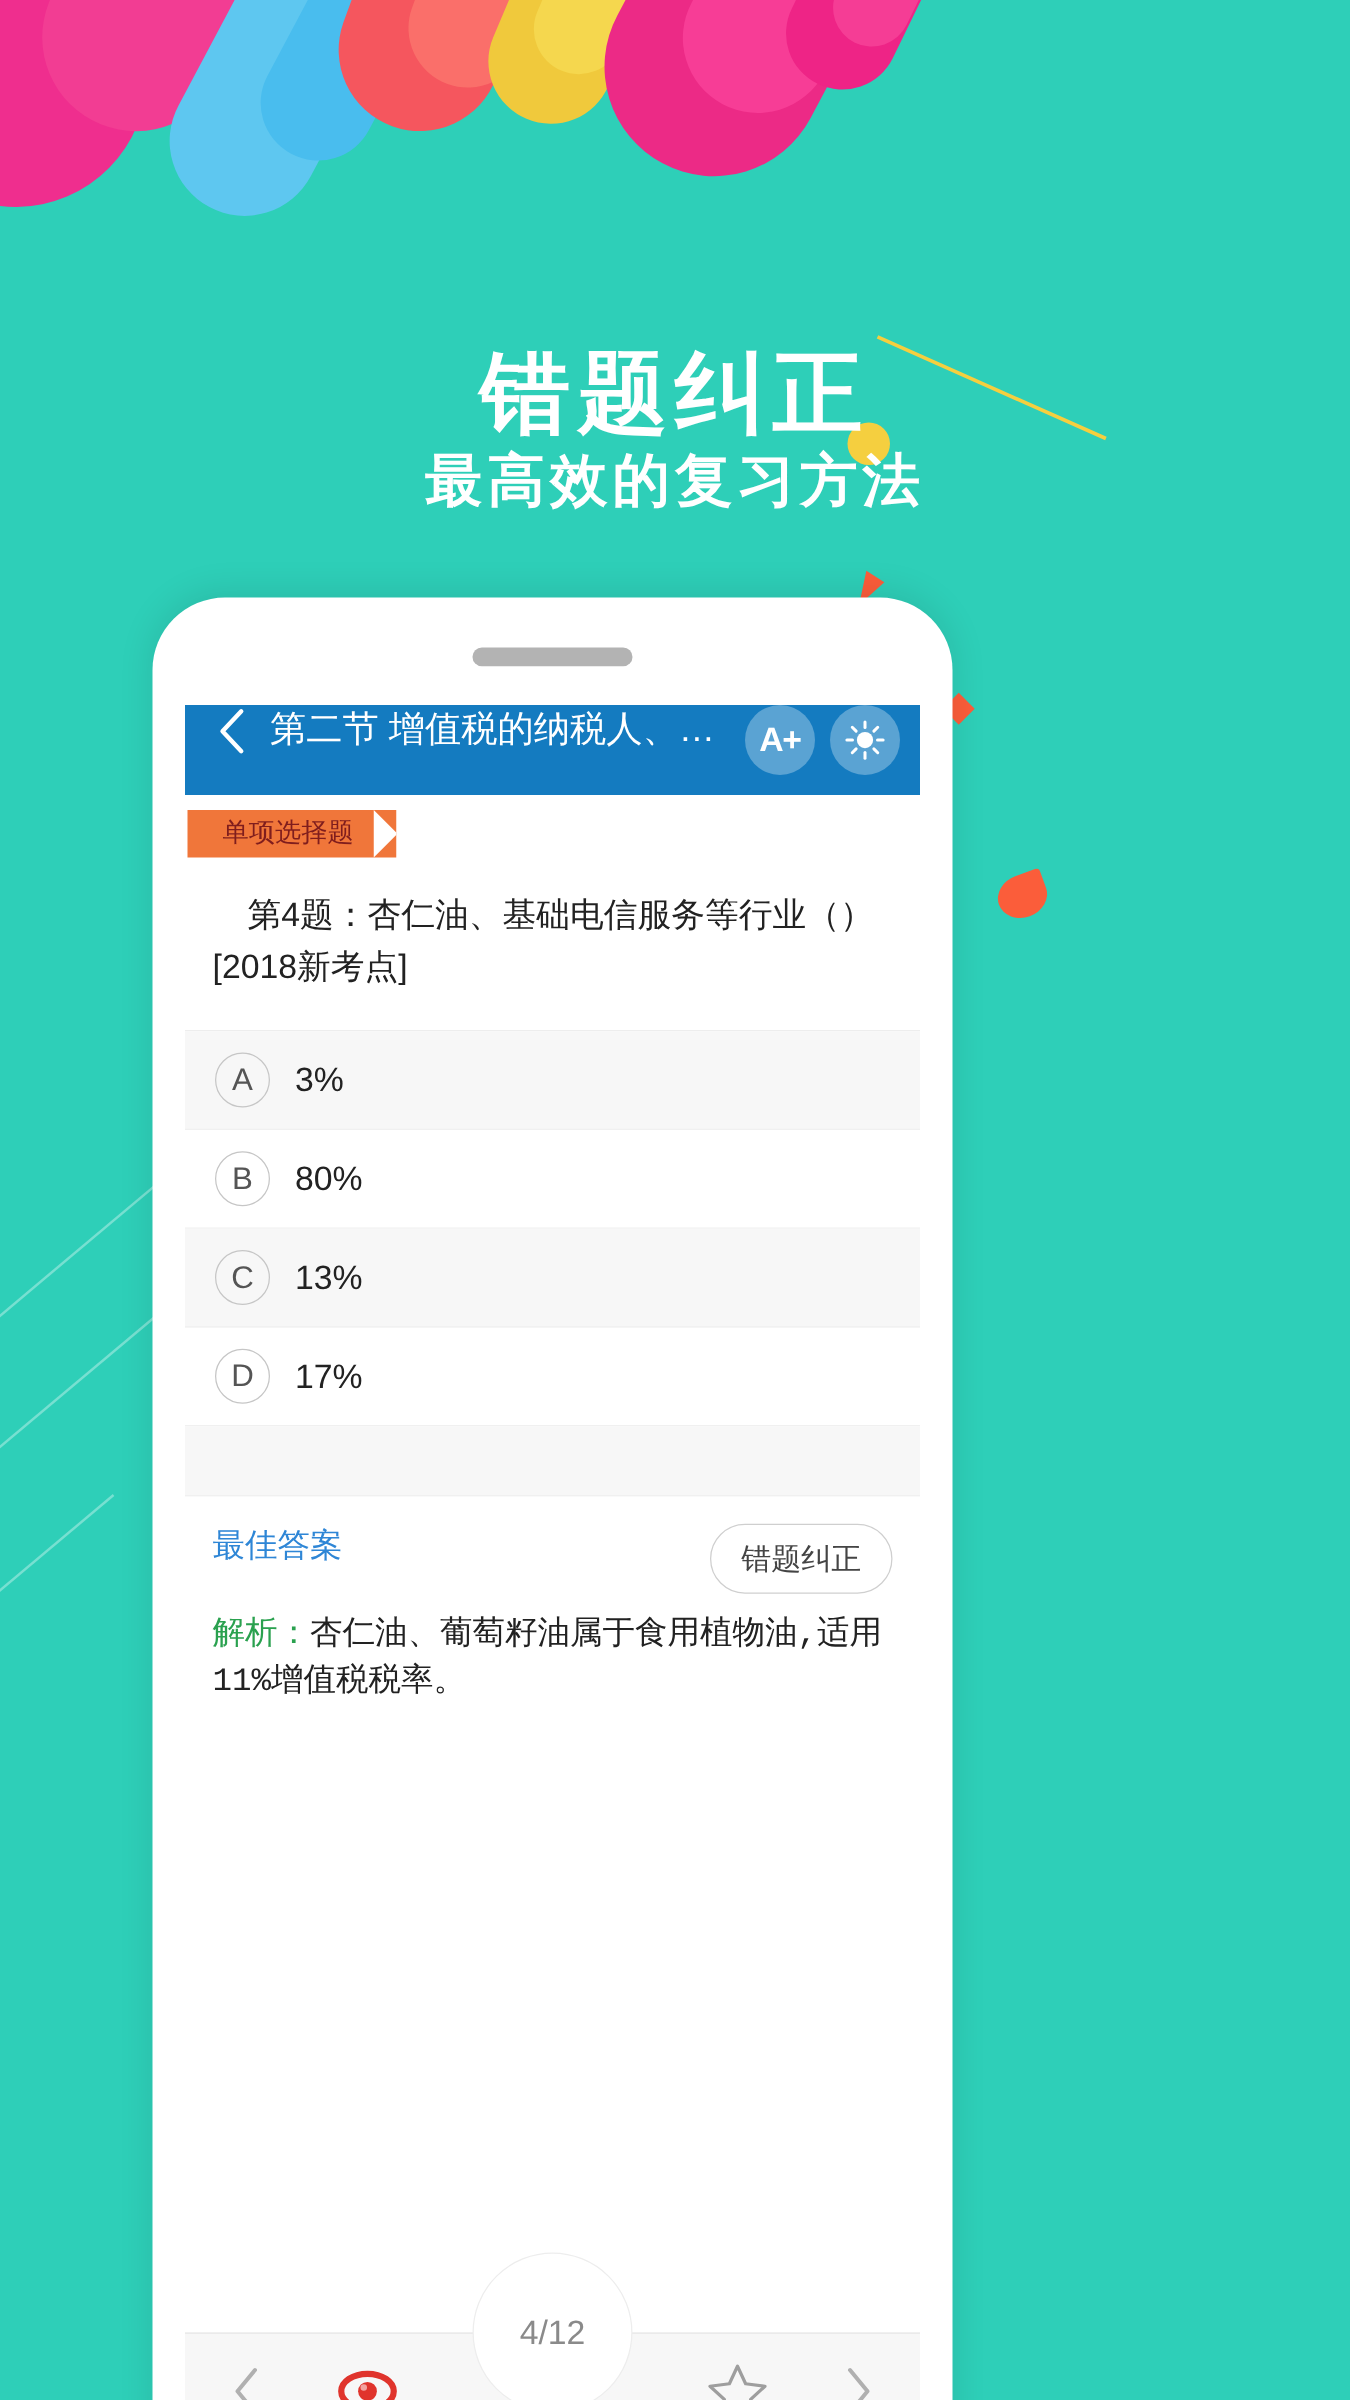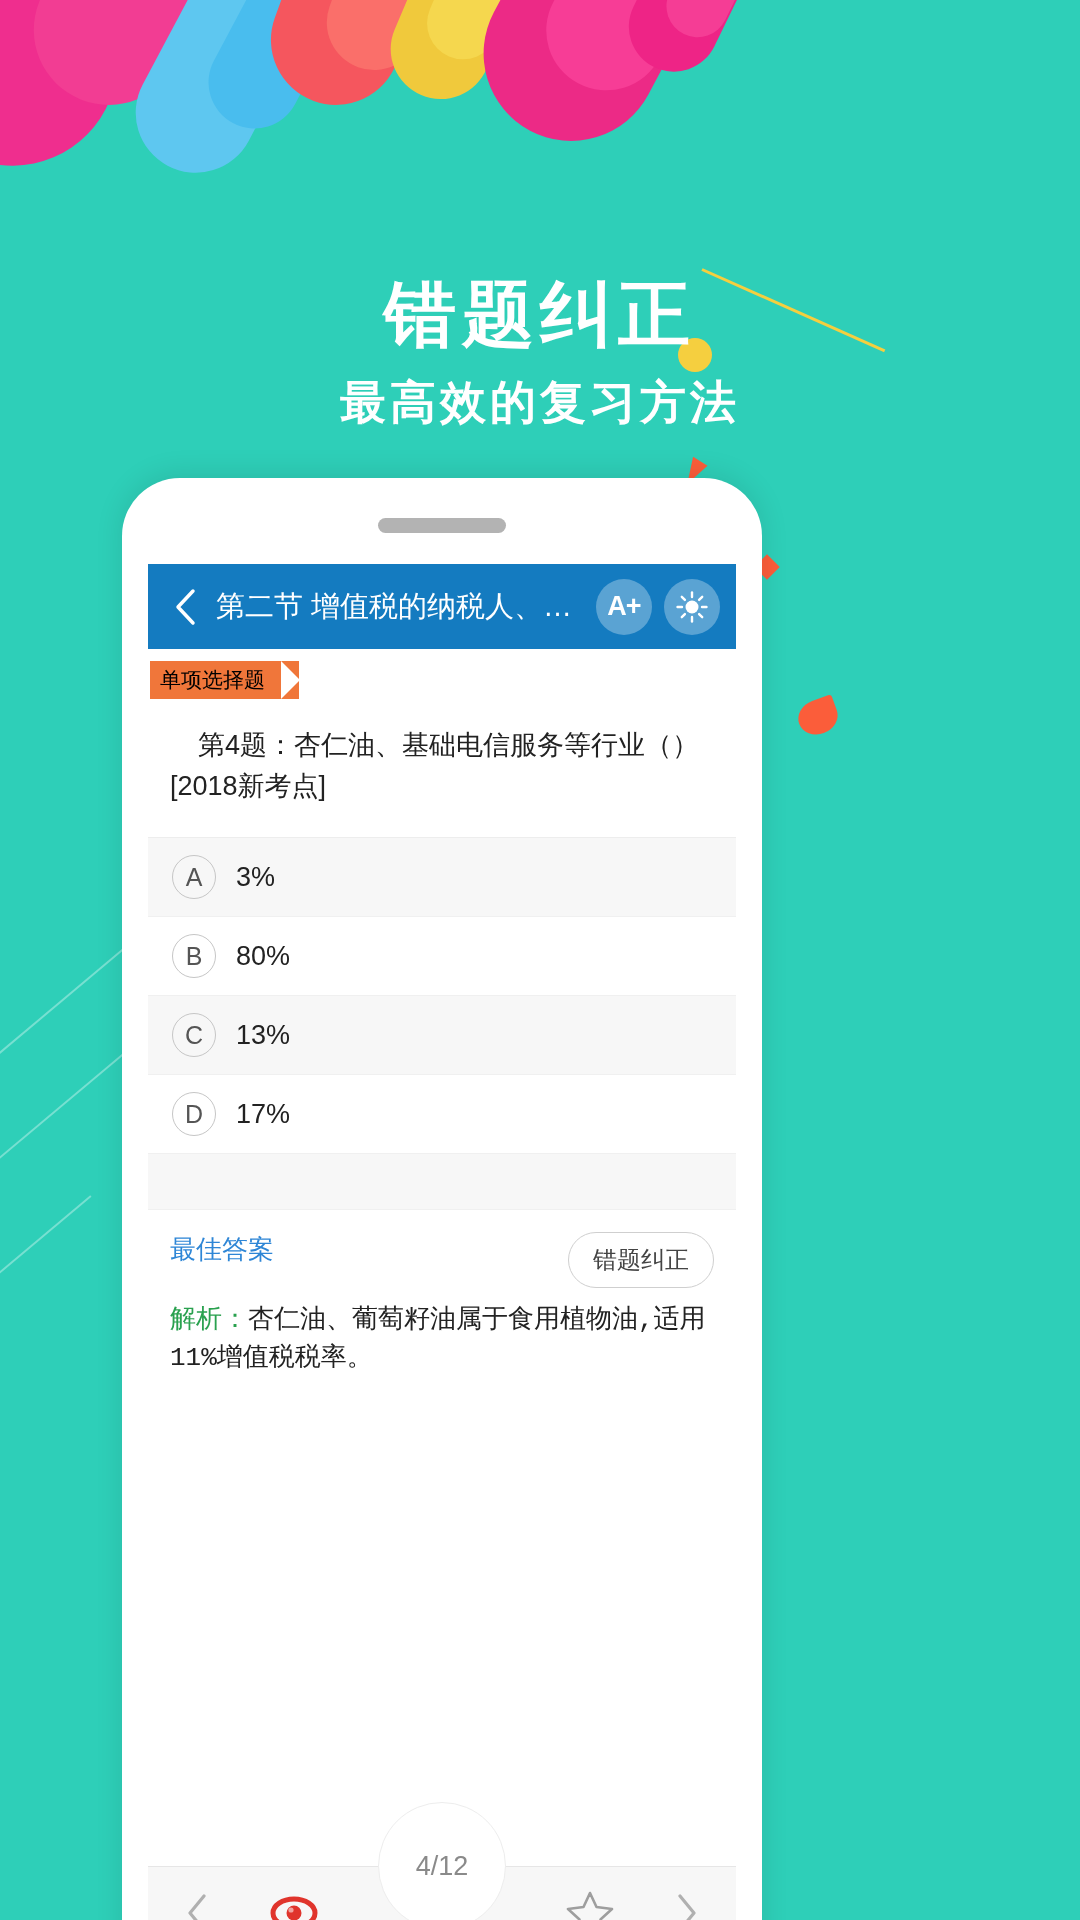--- a/index.html
+++ b/index.html
@@ -36,21 +36,20 @@
   }
   #headline {
     font-size:72px;
     font-weight:bold;
     color:#ffffff;
     letter-spacing:6px;
     line-height:1.08;
     font-family:"DejaVu Sans","Liberation Sans",sans-serif;
   }
   #subheadline {
-    margin-top:18px;
     font-size:46px;
     font-weight:bold;
     color:#ffffff;
     letter-spacing:4px;
     font-family:"DejaVu Sans","Liberation Sans",sans-serif;
   }
 
   
   #phone {
     position:absolute;
@@ -77,24 +76,24 @@
     position:absolute;
     top:86px; left:26px;
     width:588px;
     height:1394px;
     background:#ffffff;
     overflow:hidden;
   }
 
   
   #app-header {
-    height:85px;
+    height:72px;
     background:#147bc0;
     display:flex;
-    align-items:center;
+    align-items:flex-start;
     padding:0 16px;
   }
   #back-icon {
     width:42px; height:42px;
     display:flex; align-items:center; justify-content:center;
     flex:0 0 auto;
   }
   #back-icon svg { display:block; }
   #header-title {
     flex:1 1 auto;
@@ -114,23 +113,23 @@
     color:#ffffff;
   }
   #font-size-button { font-size:27px; font-weight:bold; letter-spacing:-1px; }
 
   
   #q-type-wrap { padding:12px 0 0 2px; }
   #q-type-badge {
     display:inline-block;
     position:relative;
     background:#f0763a;
-    color:#000000;
+    color:#7f1d1d;
     font-size:21px;
-    padding:7px 34px 7px 10px;
+    padding:7px 34px 7px 28px;
     line-height:1.15;
   }
   #q-type-badge::after {
     content:"";
     position:absolute;
     right:0; top:0;
     border-left:18px solid #ffffff;
     border-top:18px solid transparent;
     border-bottom:18px solid transparent;
     height:100%;

